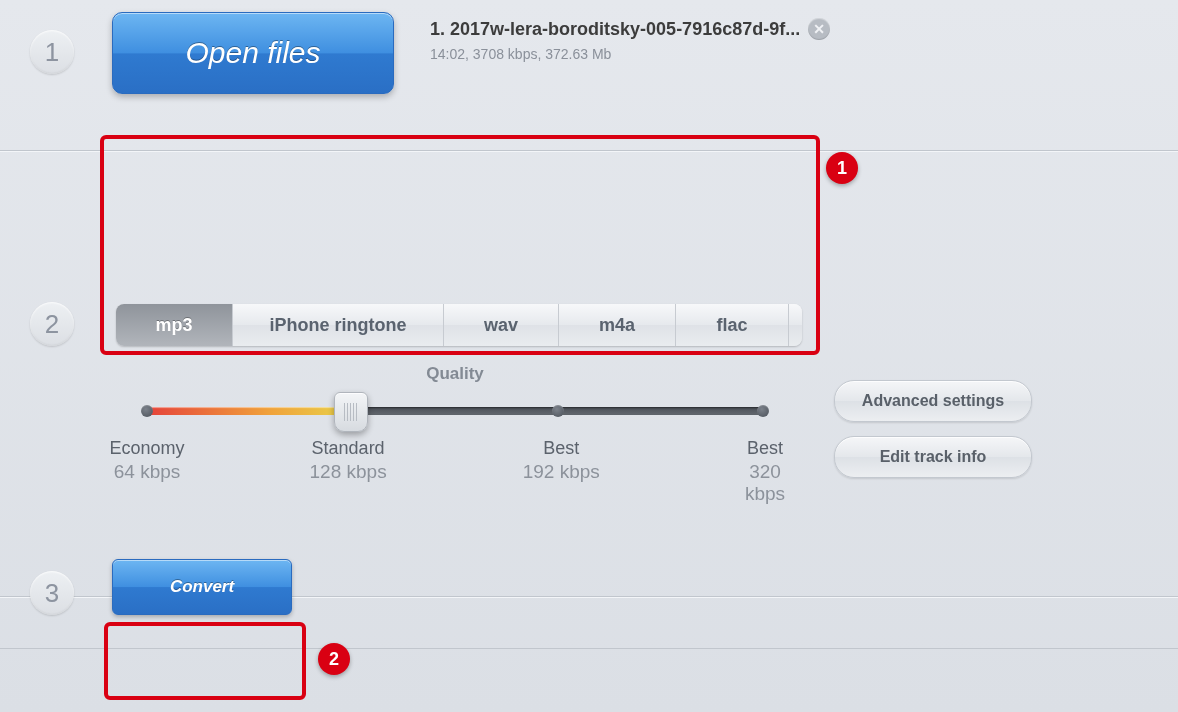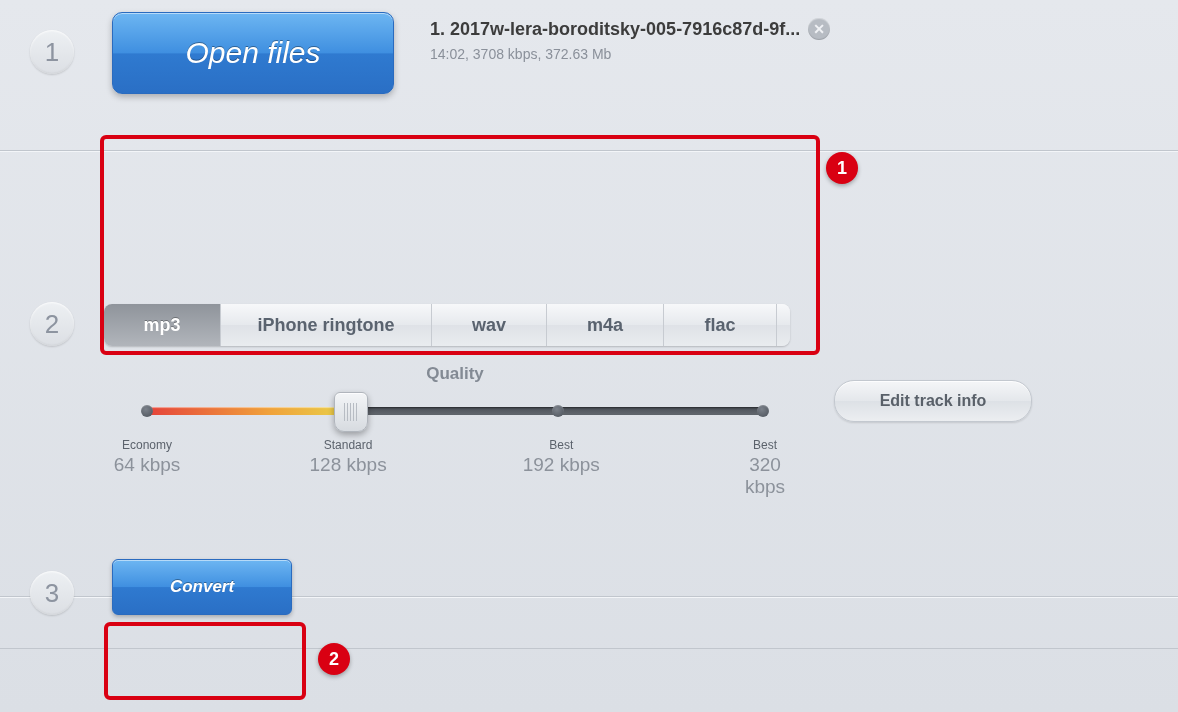--- a/index.html
+++ b/index.html
@@ -128,21 +128,21 @@
     display: flex;
     align-items: center;
     justify-content: center;
     box-shadow: 0 2px 4px rgba(0,0,0,0.3);
   }
   #callout1 { left: 826px; top: 152px; }
   #callout2 { left: 318px; top: 643px; }
 
   .format-tabs {
     position: absolute;
-    left: 104px;
+    left: 116px;
     top: 152px;
     width: 686px;
     height: 42px;
     display: flex;
     border-radius: 8px;
     overflow: hidden;
     box-shadow: 0 1px 2px rgba(0,0,0,0.2),
                 inset 0 1px 0 rgba(255,255,255,0.6);
   }
   .format-tab {
@@ -241,21 +241,21 @@
     width: 640px;
     margin: 16px auto 0 auto;
     height: 44px;
   }
   .slider-label {
     position: absolute;
     text-align: center;
     transform: translateX(-50%);
   }
   .slider-label .ql-name {
-    font-size: 12px;
+    font-size: 18px;
     color: #5b626c;
     font-weight: 500;
   }
   .slider-label .ql-rate {
     font-size: 19px;
     color: #8c929b;
     margin-top: 2px;
   }
 
   .side-buttons {
@@ -389,20 +389,21 @@
           <div class="ql-rate">192 kbps</div>
         </div>
         <div class="slider-label" style="left:calc(100% - 10px)">
           <div class="ql-name">Best</div>
           <div class="ql-rate">320 kbps</div>
         </div>
       </div>
     </div>
 
     <div class="side-buttons">
+      <div class="pill-btn">Advanced settings</div>
       <div class="pill-btn">Edit track info</div>
     </div>
   </div>
 
   <div id="divider2"></div>
 
   <div id="sec3">
     <div class="step-circle" id="step3">3</div>
     <div class="convert-btn">Convert</div>
   </div>

